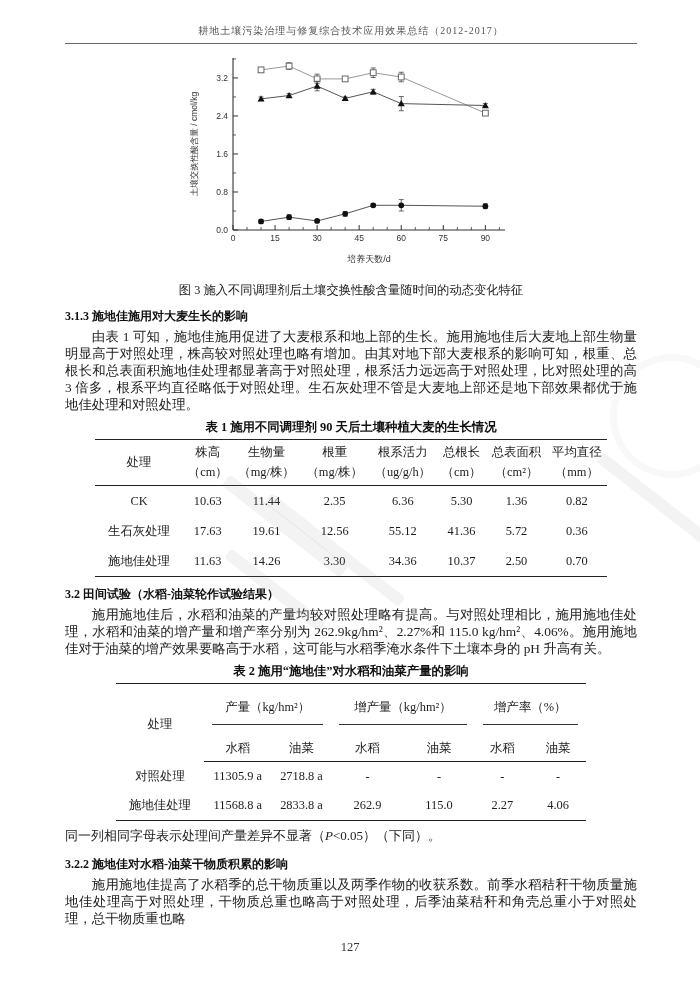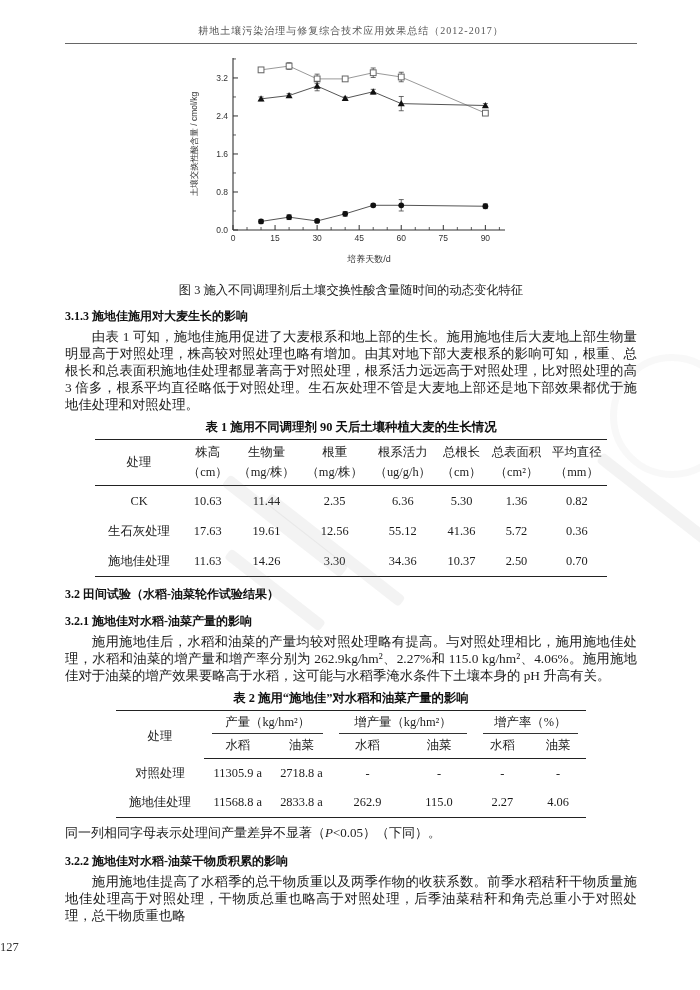--- a/index.html
+++ b/index.html
@@ -79,22 +79,22 @@
   #table1 tbody td{
     height:28px;
     text-align:center;
     font-weight:normal;
   }
   #table1 tbody tr:last-child td{border-bottom:1.6px solid #222;}
   #table2 th{font-weight:normal;text-align:center;}
   #table2 .grp-row th{border-top:1.6px solid #222;padding:3px 0 0 0;}
   #table2 .grp-row th .grp-inner{
     border-bottom:1px solid #333;
-    padding-bottom:2px;
-    margin:0 8px;
+    padding-bottom:8px;
+    margin:12px 8px;
     text-align:center;
   }
   #table2 .grp-row th.rowhead{border-bottom:none;}
   #table2 .sub-row th{
     padding:3px 2px 4px 2px;
     border-bottom:1.2px solid #222;
   }
   #table2 tbody td{
     height:27px;
     text-align:center;
@@ -104,20 +104,21 @@
     font-size:13px;
     margin-top:4px;
     color:#1c1c1c;
     line-height:22px;
   }
   .footnote .it{font-style:italic;}
   .page-num{
     position:absolute;
     left:0;right:0;
     top:940px;
+    text-align:center;
     font-size:12.5px;
     color:#333;
   }
   
   .wm{position:absolute;pointer-events:none;}
   .wm-stroke{
     position:absolute;
     background:#8a8a8a;
     opacity:0.10;
     border-radius:4px;
@@ -351,21 +352,20 @@
           <td>3.30</td>
           <td>34.36</td>
           <td>10.37</td>
           <td>2.50</td>
           <td>0.70</td>
         </tr>
       </tbody>
   </table>
 
   <div class="sec-h">3.2  田间试验（水稻-油菜轮作试验结果）</div>
-  <div class="sec-h">3.2.1  施地佳对水稻-油菜产量的影响</div>
   <div class="para">施用施地佳后，水稻和油菜的产量均较对照处理略有提高。与对照处理相比，施用施地佳处理，水稻和油菜的增产量和增产率分别为 262.9kg/hm²、2.27%和 115.0 kg/hm²、4.06%。施用施地佳对于油菜的增产效果要略高于水稻，这可能与水稻季淹水条件下土壤本身的 pH 升高有关。</div>
 
   <div class="tbl-title">表 2  施用“施地佳”对水稻和油菜产量的影响</div>
   <table id="table2">
     <thead>
       <tr class="grp-row" id="t2-grp-row">
           <th class="rowhead" rowspan="2" style="width: 88px;">处理</th>
           <th colspan="2">
             <div class="grp-inner">产量（kg/hm²）</div>
           </th>

